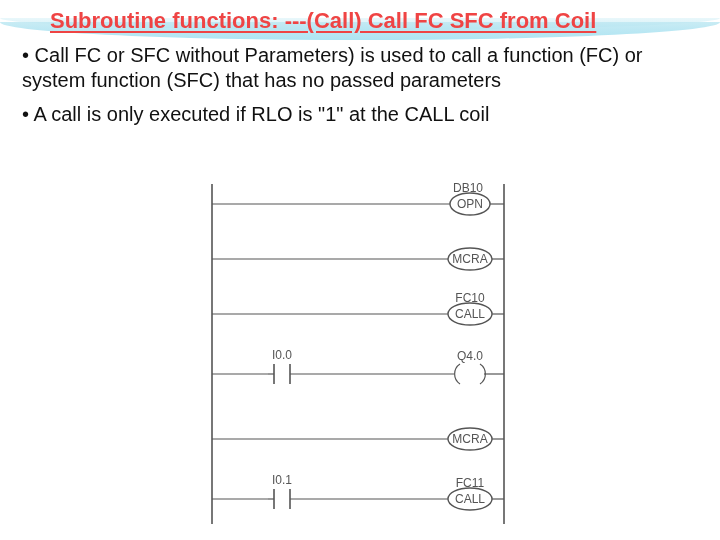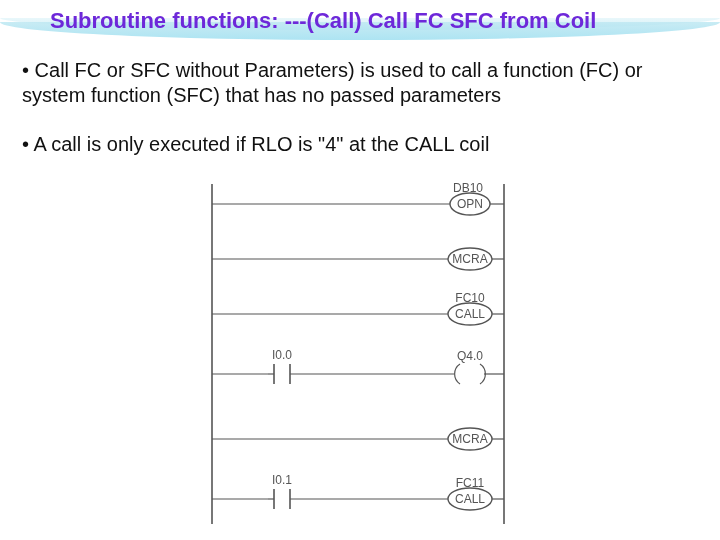--- a/index.html
+++ b/index.html
@@ -30,27 +30,28 @@
     border-radius: 0 0 50% 50% / 0 0 100% 100%;
     opacity: 0.7;
     z-index: 0;
   }
   .title {
     position: relative;
     z-index: 2;
     margin: 8px 0 0 50px;
     font-size: 22px;
     font-weight: bold;
-    color: #6d28d9;
+    color: #ef4444;
+    text-decoration: underline;
     text-underline-offset: 3px;
   }
   .para {
     position: relative;
     z-index: 2;
-    margin: 24px 22px 0 22px;
+    margin: 9px 22px 0 22px;
     font-size: 20px;
     line-height: 1.25;
     color: #111;
   }
   .diagram {
     position: absolute;
     top: 174px;
     left: 188px;
     width: 340px;
     height: 354px;
@@ -64,21 +65,21 @@
 </style>
 </head>
 <body>
 
 <div class="wave-band2"></div>
 <div class="wave-band"></div>
 
 <div class="title">Subroutine functions: ---(Call) Call FC SFC from Coil</div>
 
 <div class="para">• Call FC or SFC without Parameters) is used to call a function (FC) or system function (SFC) that has no passed parameters</div>
-<div class="para">• A call is only executed if RLO is "4" at the CALL coil</div>
+<div class="para">• A call is only executed if RLO is "1" at the CALL coil</div>
 
 <div class="diagram">
 <svg viewBox="0 0 340 354">
 
   <line class="dthick" x1="24" y1="10" x2="24" y2="350"></line>
   <line class="dthick" x1="316" y1="10" x2="316" y2="350"></line>
 
   <g>
     <line class="dline" x1="24" y1="30" x2="262" y2="30"></line>
     <text class="dlabel" x="280" y="18" text-anchor="middle">DB10</text>

